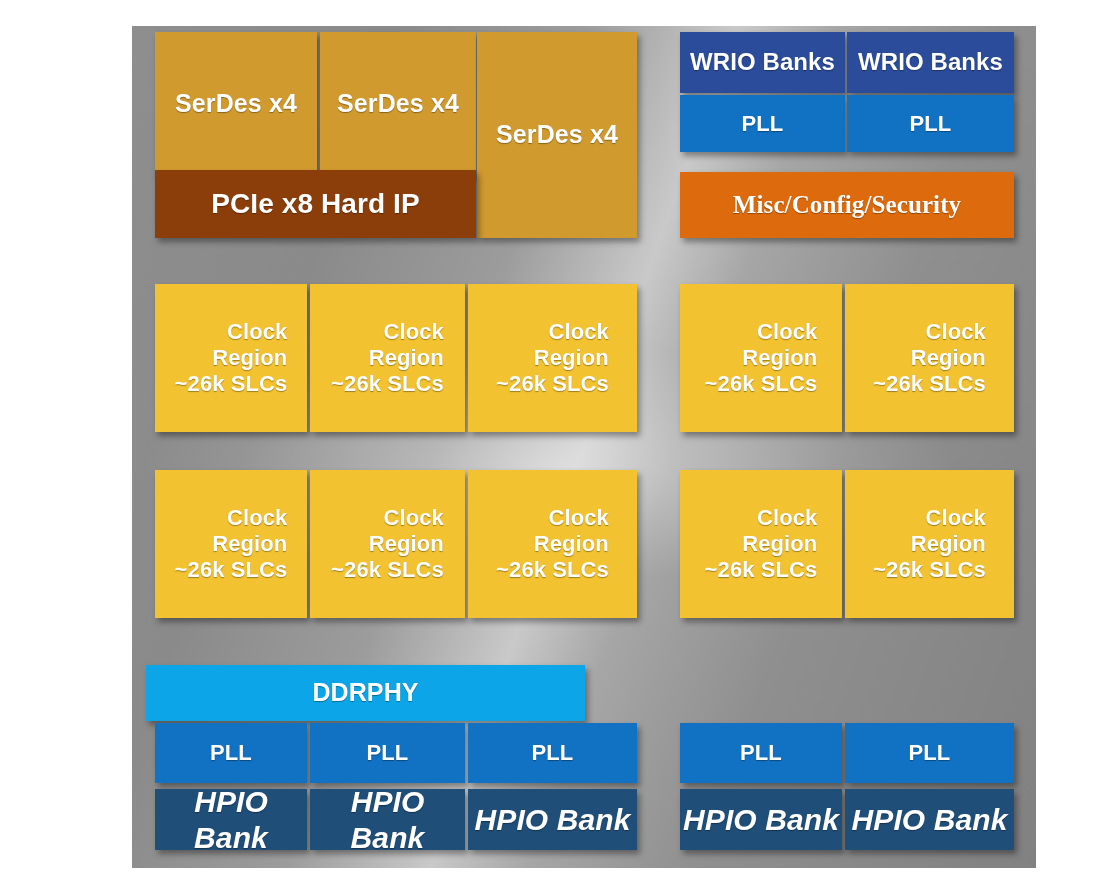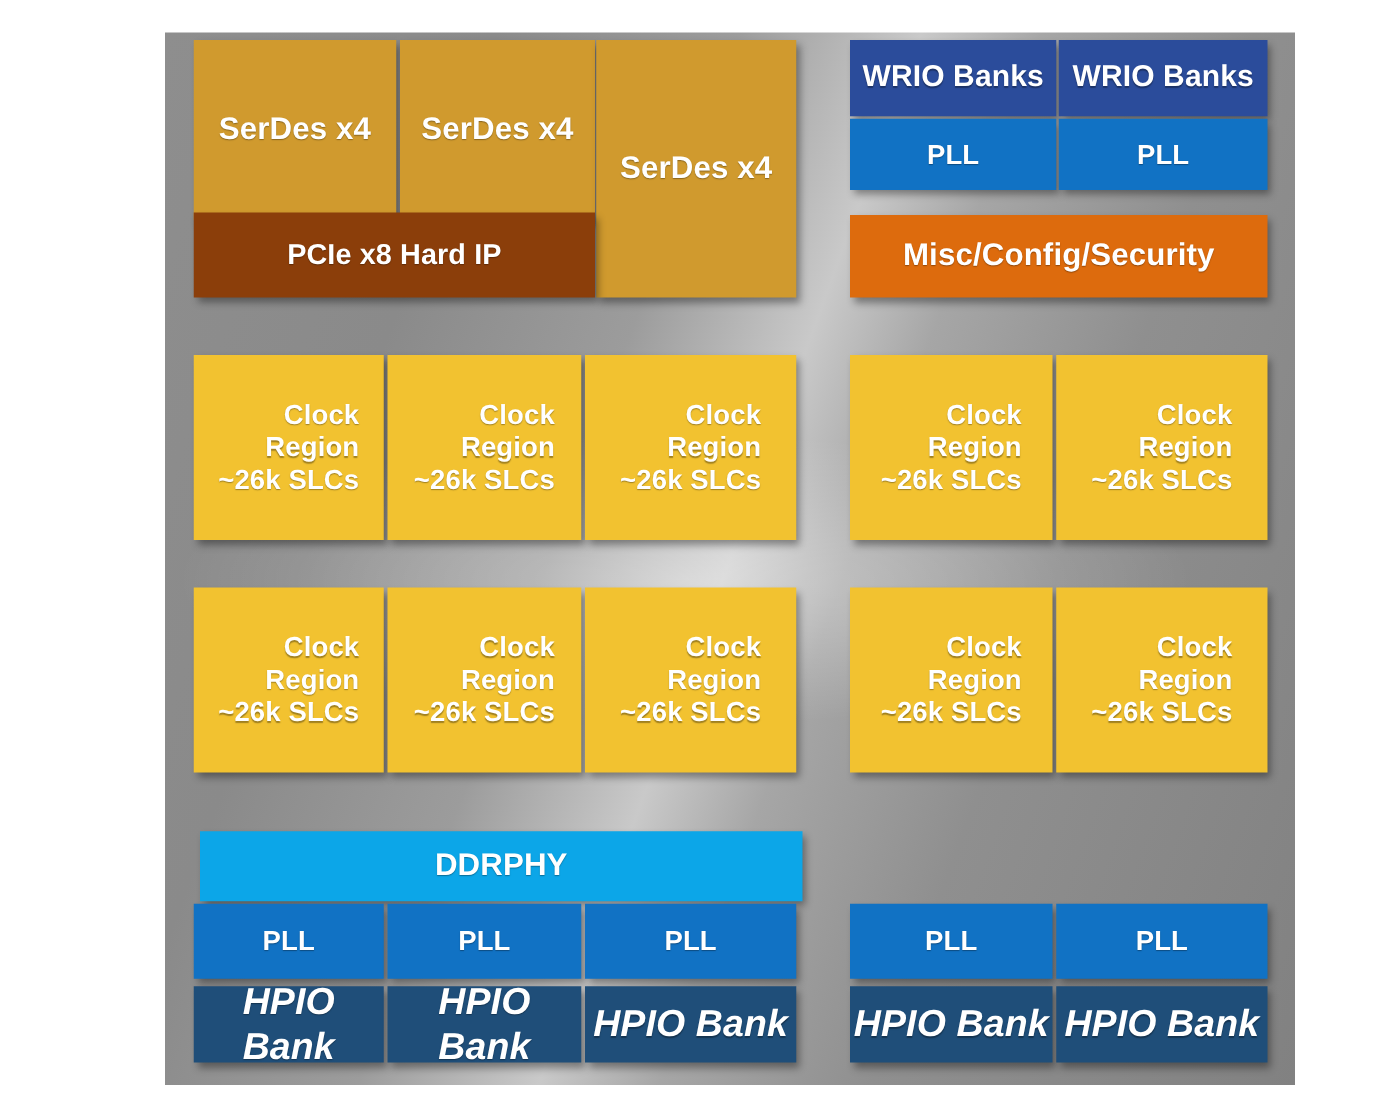--- a/index.html
+++ b/index.html
@@ -63,26 +63,26 @@
     box-shadow: 3px 4px 6px rgba(0,0,0,0.38);
     z-index: 2;
     white-space: pre-line;
   }
 
   .c-serdes  { background:#d09a2e; }
   .c-pcie    { background:#8b3e0a; }
   .c-clock   { background:#f2c230;text-align:right; }
   .c-wrio    { background:#2b4c9b; }
   .c-pll     { background:#1172c4; }
-  .c-misc    { background:#dd6b0d; }
+  .c-misc    { background:#dd6b0d;font-family:Liberation Serif, serif; }
   .c-ddrphy  { background:#0ca6e8; }
   .c-hpio    { background:#1f4e79; }
 
   .fs-serdes { font-size: 25px; }
-  .fs-pcie   { font-size: 23px; }
+  .fs-pcie   { font-size: 28px; }
   .fs-clock  { font-size: 22px; }
   .fs-wrio   { font-size: 24px; }
   .fs-pll    { font-size: 22px; }
   .fs-misc   { font-size: 25px; }
   .fs-ddr    { font-size: 25px; }
   .fs-hpio   { font-size: 30px; font-style: italic; }
 </style>
 </head>
 <body>
 
@@ -139,21 +139,21 @@
 ~26k SLCs</div>
 
   <div class="blk c-clock fs-clock" style="left:548px; top:444px; width:162px; height:148px;">Clock
 Region
 ~26k SLCs</div>
 
   <div class="blk c-clock fs-clock" style="left:713px; top:444px; width:169px; height:148px;">Clock
 Region
 ~26k SLCs</div>
 
-  <div class="blk c-ddrphy fs-ddr" style="left:28px; top:639px; width:482px; height:56px;">DDRPHY</div>
+  <div class="blk c-ddrphy fs-ddr" style="left:14px; top:639px; width:439px; height:56px;">DDRPHY</div>
 
   <div class="blk c-pll fs-pll" style="left:23px;  top:697px; width:152px; height:60px;">PLL</div>
 
   <div class="blk c-pll fs-pll" style="left:178px; top:697px; width:155px; height:60px;">PLL</div>
 
   <div class="blk c-pll fs-pll" style="left:336px; top:697px; width:169px; height:60px;">PLL</div>
 
   <div class="blk c-hpio fs-hpio" style="left:23px;  top:763px; width:152px; height:61px;">HPIO Bank</div>
 
   <div class="blk c-hpio fs-hpio" style="left:178px; top:763px; width:155px; height:61px;">HPIO Bank</div>

